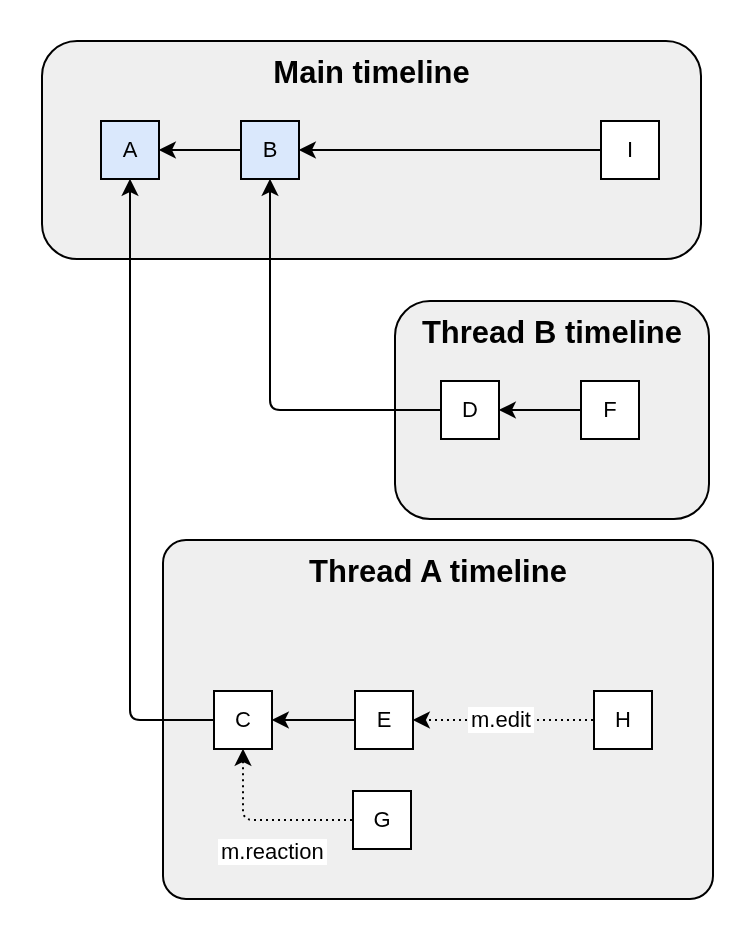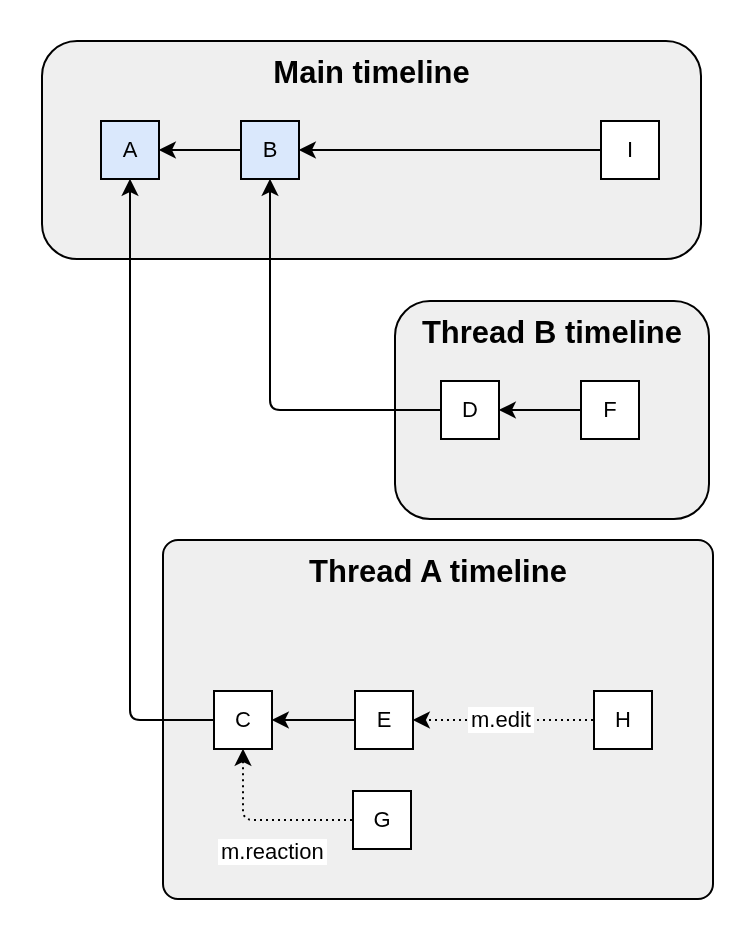--- a/index.html
+++ b/index.html
@@ -13,21 +13,21 @@
   .container {
     position: absolute;
     background: #efefef;
     border: 2px solid #000000;
     border-radius: 36px;
     box-sizing: border-box;
     z-index: 1;
   }
   .c-main { left: 41px; top: 40px;  width: 661px; height: 220px; }
   .c-tb   { left: 382px; top: 300px; width: 316px; height: 220px; margin-left: 12px; }
-  .c-ta   { left: 162px; top: 539px; width: 552px; height: 361px; border-radius: 16px; }
+  .c-ta   { left: 162px; top: 539px; width: 552px; height: 361px; border-radius: 24px; }
   .ctitle {
     margin-top: 13px;
     text-align: center;
     font-weight: bold;
     font-size: 31px;
     color: #000000;
   }
   svg.edges {
     position: absolute; left: 0; top: 0;
     z-index: 5;

